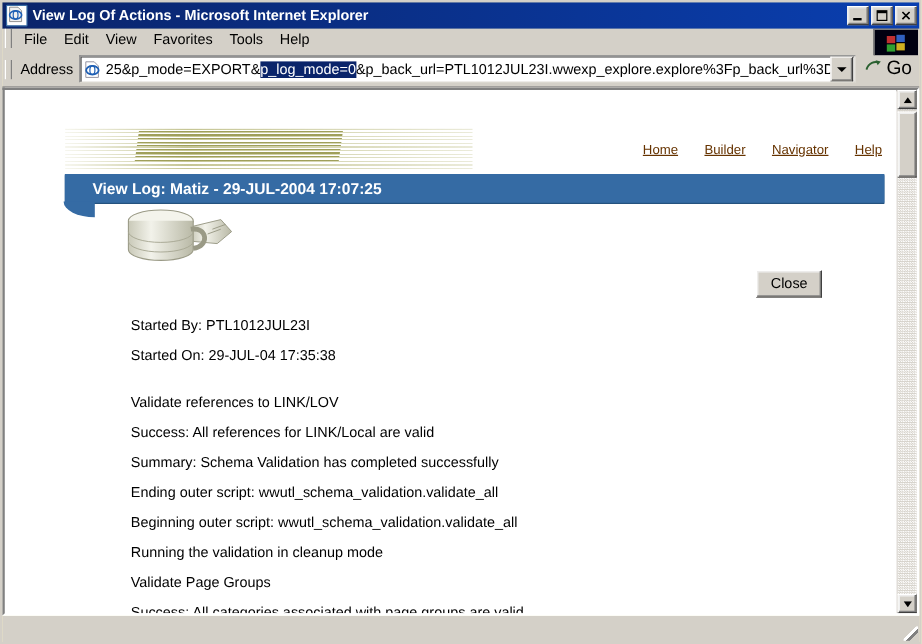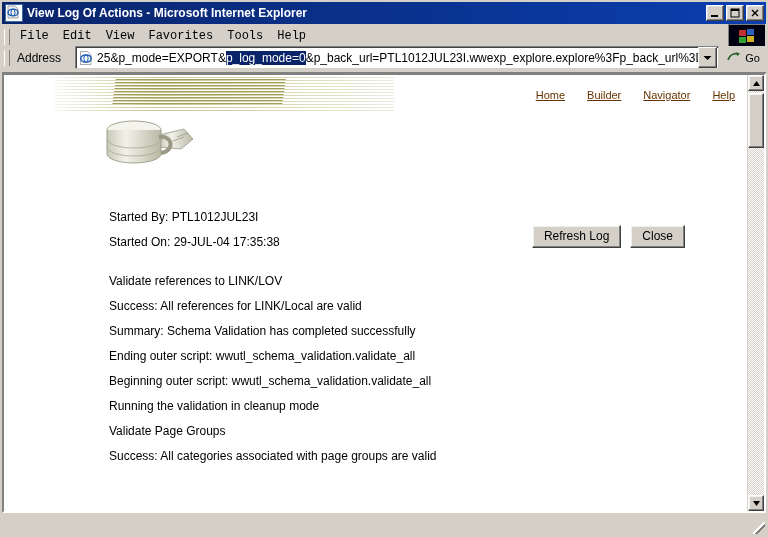--- a/index.html
+++ b/index.html
@@ -59,25 +59,24 @@
     font-size: 9px; line-height: 1;
     font-family: "Liberation Sans", sans-serif;
     color: #000;
     cursor: default;
   }
   .win-btn svg { display:block; }
   
   .menubar {
     height: 21px;
     background: #d4d0c8;
-    display: flex; align-items: flex-end;
+    display: flex; align-items: flex-start;
     border-bottom: 0;
     flex: 0 0 auto;
     position: relative;
-    font-family: Liberation Mono, monospace;
   }
   .grip {
     width: 4px; height: 16px;
     margin: 0 3px 0 2px;
     border-left: 1px solid #ffffff;
     border-right: 1px solid #808080;
     flex: 0 0 auto;
   }
   .menu-item {
     font-size: 12px;
@@ -99,21 +98,21 @@
   .addressbar {
     height: 25px;
     background: #d4d0c8;
     display: flex; align-items: center;
     flex: 0 0 auto;
     padding-bottom: 2px;
     border-bottom: 1px solid #808080;
   }
   .addr-label {
     font-size: 12px; color: #000;
-    padding: 0 14px 0 4px;
+    padding: 0 5px 0 4px;
     white-space: nowrap;
   }
   .addr-field {
     flex: 1 1 auto;
     height: 21px;
     background: #ffffff;
     border: 1px solid #808080;
     border-right-color: #d4d0c8;
     border-bottom-color: #d4d0c8;
     box-shadow: inset 1px 1px 0 #404040, inset -1px -1px 0 #ffffff;
@@ -145,21 +144,21 @@
     border: 1px solid #ffffff;
     border-right-color: #404040;
     border-bottom-color: #404040;
     box-shadow: inset -1px -1px 0 #808080;
     display:flex; align-items:center; justify-content:center;
     margin-right: 1px;
   }
   .go-btn {
     display:flex; align-items:center;
     padding: 0 6px 0 8px;
-    font-size: 11px; color: #000;
+    font-size: 16px; color: #000;
     white-space: nowrap;
     gap: 3px;
   }
   
   .page-outer {
     flex: 1 1 auto;
     background: #ffffff;
     border: 2px solid;
     border-color: #808080 #ffffff #ffffff #808080;
     box-shadow: inset 1px 1px 0 #404040;
@@ -172,20 +171,21 @@
     flex: 1 1 auto;
     background: #ffffff;
     position: relative;
     overflow: hidden;
   }
   
   .banner {
     position: relative;
     height: 40px;
     margin-left: 50px;
+    margin-top: 30px;
   }
   .banner-stripes {
     position: absolute;
     left: 0; top: 2px;
     width: 340px; height: 34px;
     background: repeating-linear-gradient(
       to bottom,
       rgba(150,150,60,0.55) 0px, rgba(150,150,60,0.55) 1px,
       rgba(255,255,255,0) 1px, rgba(255,255,255,0) 3px);
     -webkit-mask-image: linear-gradient(to right, rgba(0,0,0,0.15), rgba(0,0,0,1) 30%, rgba(0,0,0,0.35));
@@ -430,20 +430,24 @@
         <div class="banner-stripes"></div>
         <div class="banner-word"></div>
         <div class="navlinks">
           <a>Home</a>
           <a>Builder</a>
           <a>Navigator</a>
           <a>Help</a>
         </div>
       </div>
 
+      <div class="bluebar">
+        <span class="bluebar-title">View Log: Matiz - 29-JUL-2004 17:07:25</span>
+        <span class="bluebar-notch"></span>
+      </div>
 
       <div class="mug-row">
         <div class="mug">
           <svg width="120" height="58" viewBox="0 0 120 58">
             <defs>
               <linearGradient id="mugG" x1="0" y1="0" x2="1" y2="0">
                 <stop offset="0" stop-color="#c9c9b8"></stop>
                 <stop offset="0.35" stop-color="#f2f2ea"></stop>
                 <stop offset="1" stop-color="#b9b9a6"></stop>
               </linearGradient>
@@ -454,21 +458,20 @@
             <ellipse cx="45" cy="13" rx="27" ry="9" fill="#f4f4ec" stroke="#9a9a86" stroke-width="0.9"></ellipse>
             <path d="M18 13 v24 a27 9 0 0 0 54 0 v-24" fill="url(#mugG)" stroke="#9a9a86" stroke-width="0.9"></path>
             <path d="M18 22 a27 9 0 0 0 54 0" fill="none" stroke="#a8a894" stroke-width="0.8"></path>
             <path d="M18 30 a27 9 0 0 0 54 0" fill="none" stroke="#a8a894" stroke-width="0.8"></path>
             <path d="M70 20 c14 -2 16 14 2 16" fill="none" stroke="#9a9a86" stroke-width="4"></path>
           </svg>
         </div>
       </div>
 
       <div class="btn-row">
-        <button class="page-btn">Refresh Log</button>
         <button class="page-btn">Close</button>
       </div>
 
       <div class="log-body">
         <div class="log-line">Started By: PTL1012JUL23I</div>
         <div class="log-line">Started On: 29-JUL-04 17:35:38</div>
         <div class="log-line spacer"></div>
         <div class="log-line">Validate references to LINK/LOV</div>
         <div class="log-line">Success: All references for LINK/Local are valid</div>
         <div class="log-line">Summary: Schema Validation has completed successfully</div>

